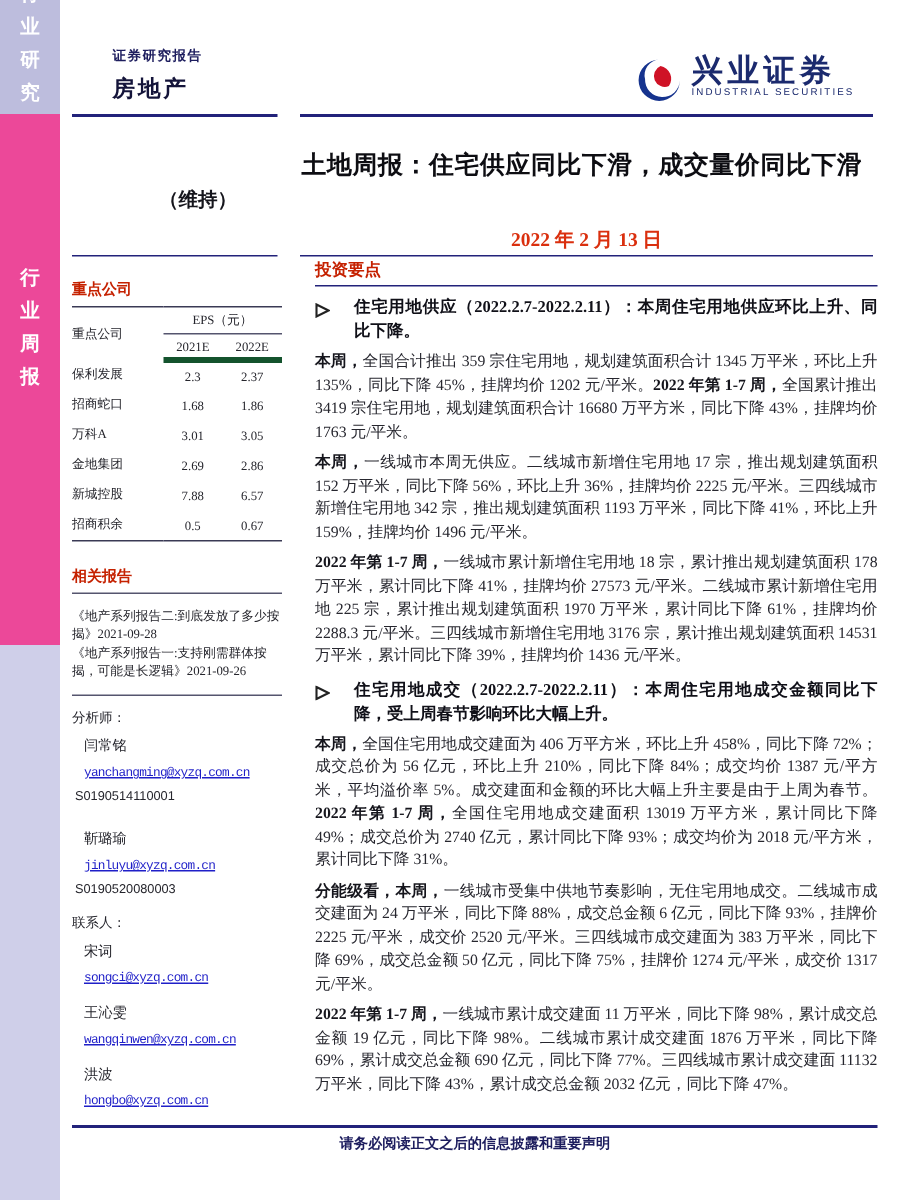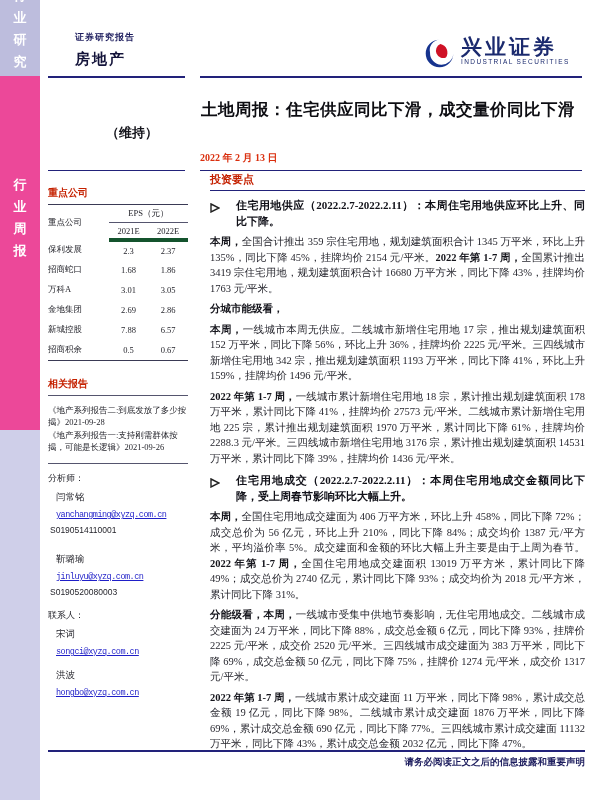--- a/index.html
+++ b/index.html
@@ -20,21 +20,21 @@
   .rule-lt{left:48px;top:76px;width:137px;height:2px;}
   .rule-rt{left:200px;top:76px;width:382px;height:2px;}
   .rule-lm{left:48px;top:170px;width:137px;height:1px;}
   .rule-rm{left:200px;top:170px;width:382px;height:1px;}
   .logo{position:absolute;left:424px;top:36px;display:flex;align-items:flex-start;}
   .logo-mark{width:31px;height:31px;margin-right:6px;margin-top:2px;}
   .logo-cn{font-size:21px;font-weight:bold;color:#1b2a6e;letter-spacing:3px;line-height:22px;}
   .logo-en{font-size:6.5px;color:#1b2a6e;letter-spacing:1.4px;font-family:"Liberation Sans","DejaVu Sans",sans-serif;}
   .doc-title{position:absolute;left:201px;top:99px;width:384px;font-size:16.5px;font-weight:bold;color:#0d0d12;white-space:nowrap;letter-spacing:0.5px;}
   .rating{position:absolute;left:106px;top:124px;font-size:13px;font-weight:bold;color:#15151c;}
-  .date{position:absolute;left:200px;top:151px;width:382px;text-align:left;font-size:10px;font-weight:bold;color:#da2f0e;}
+  .date{position:absolute;left:200px;top:151px;width:382px;text-align:center;font-size:13px;font-weight:bold;color:#da2f0e;}
   
   .left-col{position:absolute;left:48px;top:186px;width:140px;font-size:8.5px;color:#25252c;}
   .red-h{color:#c52100;font-weight:bold;font-size:10px;margin:0 0 4px 0;}
   table.eps{width:100%;border-collapse:collapse;font-size:8.5px;color:#25252c;
             border-top:1.5px solid #3a3a55;border-bottom:1.5px solid #3a3a55;margin-bottom:16px;}
   table.eps td{padding:2.5px 0;text-align:center;}
   table.eps td.co{text-align:left;}
   td.eps-group{border-bottom:1px solid #55556e;}
   tr.subhead td{border-bottom:4px solid #14532d;margin-top:20px;}
   table.eps tr.data td{padding:4px 0;}
@@ -51,21 +51,21 @@
   
   .right-col{position:absolute;left:210px;top:172px;width:375px;}
   .sec-head{color:#c52100;font-weight:bold;font-size:11px;padding-bottom:3px;border-bottom:1.5px solid #22227a;margin-bottom:6px;}
   .bullet{display:flex;margin:6px 0 4px 0;}
   .bullet-marker{flex:0 0 26px;padding-top:2px;}
   .bullet-text{font-size:11px;font-weight:bold;line-height:16px;color:#101018;text-align:justify;}
   .para{font-size:10.5px;line-height:15.5px;color:#26262e;text-align:justify;margin:5px 0;}
   .para b{color:#15151c;}
   
   .footer-rule{position:absolute;left:48px;top:750px;width:537px;height:2px;background:#22227a;}
-  .footer-text{position:absolute;left:48px;top:756px;width:537px;text-align:right;
+  .footer-text{position:absolute;left:48px;top:756px;width:537px;text-align:center;
                font-size:9.5px;font-weight:bold;color:#1d1d5e;}
 </style>
 </head>
 <body>
 
 <div class="page">
 
   <div class="sb-top">
     <span class="v-text">行业研究</span>
   </div>
@@ -159,39 +159,42 @@
         <div class="p-name">靳璐瑜</div>
         <div class="p-mail"><a href="#">jinluyu@xyzq.com.cn</a></div>
         <div class="p-cert">S0190520080003</div>
       </div>
       <p class="ct-label">联系人：</p>
       <div class="person">
         <div class="p-name">宋词</div>
         <div class="p-mail"><a href="#">songci@xyzq.com.cn</a></div>
       </div>
       <div class="person">
+        <div class="p-name">王沁雯</div>
+        <div class="p-mail"><a href="#">wangqinwen@xyzq.com.cn</a></div>
+      </div>
+      <div class="person">
         <div class="p-name">洪波</div>
         <div class="p-mail"><a href="#">hongbo@xyzq.com.cn</a></div>
       </div>
     </div>
   </div>
 
   <div class="right-col">
     <div class="sec-head">投资要点</div>
 
     <div class="bullet">
       <span class="bullet-marker">
         <svg width="10" height="10" viewBox="0 0 10 10">
             <path d="M1 1 L9 5 L1 9 Z" fill="none" stroke="#222" stroke-width="1.4"></path>
           </svg>
       </span>
       <div class="bullet-text"><b>住宅用地供应（2022.2.7-2022.2.11）：本周住宅用地供应环比上升、同比下降。</b></div>
     </div>
-    <p class="para"><b>本周，</b><span>全国合计推出 359 宗住宅用地，规划建筑面积合计 1345 万平米，环比上升 135%，同比下降 45%，挂牌均价 2154 元/平米。</span><b>2022 年第 1-7 周，</b><span>全国累计推出 3419 宗住宅用地，规划建筑面积合计 16680 万平方米，同比下降 43%，挂牌均价 1763 元/平米。</span></p>
-    <p class="para"><b>分城市能级看，</b></p>
+    <p class="para"><b>本周，</b><span>全国合计推出 359 宗住宅用地，规划建筑面积合计 1345 万平米，环比上升 135%，同比下降 45%，挂牌均价 1202 元/平米。</span><b>2022 年第 1-7 周，</b><span>全国累计推出 3419 宗住宅用地，规划建筑面积合计 16680 万平方米，同比下降 43%，挂牌均价 1763 元/平米。</span></p>
     <p class="para"><b>本周，</b><span>一线城市本周无供应。二线城市新增住宅用地 17 宗，推出规划建筑面积 152 万平米，同比下降 56%，环比上升 36%，挂牌均价 2225 元/平米。三四线城市新增住宅用地 342 宗，推出规划建筑面积 1193 万平米，同比下降 41%，环比上升 159%，挂牌均价 1496 元/平米。</span></p>
     <p class="para"><b>2022 年第 1-7 周，</b><span>一线城市累计新增住宅用地 18 宗，累计推出规划建筑面积 178 万平米，累计同比下降 41%，挂牌均价 27573 元/平米。二线城市累计新增住宅用地 225 宗，累计推出规划建筑面积 1970 万平米，累计同比下降 61%，挂牌均价 2288.3 元/平米。三四线城市新增住宅用地 3176 宗，累计推出规划建筑面积 14531 万平米，累计同比下降 39%，挂牌均价 1436 元/平米。</span></p>
 
     <div class="bullet">
       <span class="bullet-marker">
         <svg width="10" height="10" viewBox="0 0 10 10">
             <path d="M1 1 L9 5 L1 9 Z" fill="none" stroke="#222" stroke-width="1.4"></path>
           </svg>
       </span>
       <div class="bullet-text"><b>住宅用地成交（2022.2.7-2022.2.11）：本周住宅用地成交金额同比下降，受上周春节影响环比大幅上升。</b></div>

